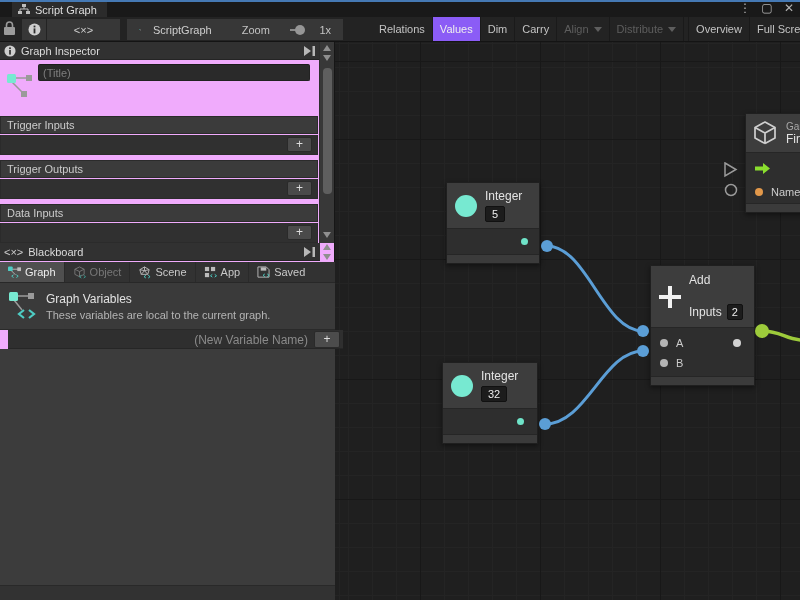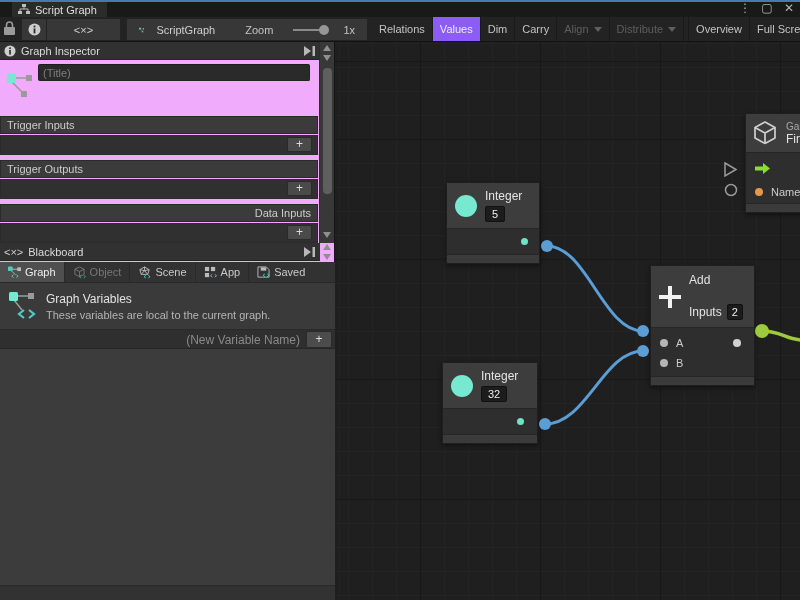--- a/index.html
+++ b/index.html
@@ -36,21 +36,21 @@
   .sec-h { position:absolute; left:0; width:318px; height:18px; background:#3b3b3b; border:1px solid #2b2b2b; display:flex; align-items:center; padding:0 6px; color:#cccccc; }
   .sec-b { position:absolute; left:0; width:318px; height:20px; background:#303030; border:1px solid #2b2b2b; border-top:none; }
   .plusbtn { position:absolute; right:5px; top:2px; width:25px; height:15px; background:#4a4a4a; border:1px solid #2a2a2a; border-radius:2px; color:#ddd; text-align:center; line-height:13px; font-size:12px; cursor:default; }
   .tabsrow { position:absolute; left:0; top:220px; width:335px; height:21px; background:#323232; border-bottom:1px solid #282828; display:flex; }
   .bb-tab { display:flex; align-items:center; gap:4px; padding:0 8px; border-right:1px solid #2a2a2a; color:#c9c9c9; }
   .bb-tab.active { background:#4f4f4f; color:#eee; }
   .bb-tab.disabled { color:#777; }
   .infobox { position:absolute; left:0; top:241px; width:335px; height:47px; background:#3a3a3a; border-bottom:1px solid #2a2a2a; display:flex; align-items:center; gap:10px; padding:0 8px; }
   .infobox .t1 { font-size:12px; color:#e2e2e2; margin-bottom:3px; }
   .infobox .t2 { font-size:11px; color:#b4b4b4; }
-  .newvar { position:absolute; left:0; top:288px; width:335px; height:19px; background:#2f2f2f; border-bottom:1px solid #262626; }
+  .newvar { position:absolute; left:8px; top:288px; width:335px; height:19px; background:#2f2f2f; border-bottom:1px solid #262626; }
   .newvar input { position:absolute; left:4px; top:1px; width:296px; height:17px; background:transparent; border:none; color:#cfcfcf; text-align:right; font-size:12px; outline:none; }
   .newvar input::placeholder { color:#8a8a8a; }
   .newvar .plusbtn { right:3px; top:1px; width:26px; height:17px; line-height:15px; background:#4c4c4c; }
   .filler { position:absolute; left:0; top:307px; width:335px; height:236px; background:#3c3c3c; }
   .p-footer { position:absolute; left:0; top:543px; width:335px; height:15px; background:#323232; border-top:1px solid #292929; }
 
   
   .scrollcol { position:absolute; right:0; top:0; width:15px; height:200px; background:#383838; border-left:1px solid #2e2e2e; }
   .thumb { position:absolute; left:3px; width:9px; border-radius:4px; background:#5f5f5f; }
   .arr { position:absolute; left:3px; width:0; height:0; border-left:4.5px solid transparent; border-right:4.5px solid transparent; }
@@ -117,21 +117,21 @@
     <div class="seg" style="left:22px; width:24px; justify-content:center;">
       <svg width="13" height="13" viewBox="0 0 13 13">
         <circle cx="6.5" cy="6.5" r="6" fill="#cfcfcf"></circle>
         <rect x="5.6" y="2.6" width="1.8" height="1.8" fill="#2d2d2d"></rect>
         <rect x="5.6" y="5.4" width="1.8" height="5" fill="#2d2d2d"></rect>
       </svg>
     </div>
     <div class="seg" style="left:47px; width:73px; justify-content:center; color:#cfcfcf;">
       <span>&lt;×&gt;</span>
     </div>
-    <div class="seg" style="left:127px; width:240px; padding:0 12px; gap:12px;">
+    <div class="seg" style="left:127px; width:216px; padding:0 12px; gap:12px;">
       <svg width="14" height="12" viewBox="0 0 14 12">
         <path d="M4 3 L11 3 M3 4 L8 9" stroke="#9a9a9a"></path>
         <rect x="0" y="0" width="5" height="5" rx="1" fill="#4ecdc4"></rect>
         <rect x="10" y="1" width="4" height="4" fill="#9a9a9a"></rect>
         <rect x="7" y="8" width="4" height="4" fill="#9a9a9a"></rect>
       </svg>
       <span style="color:#cfcfcf;">ScriptGraph</span>
       <span style="margin-left:18px; color:#c3c3c3;">Zoom</span>
       <div class="slider-track">
         <div class="slider-thumb"></div>
@@ -199,21 +199,21 @@
       </div>
     <div class="sec-b" style="top:93px;">
       <div class="plusbtn">+</div>
     </div>
     <div class="sec-h" style="top:118px;">
         <span>Trigger Outputs</span>
       </div>
     <div class="sec-b" style="top:137px;">
       <div class="plusbtn">+</div>
     </div>
-    <div class="sec-h" style="top:162px;justify-content:flex-end;">
+    <div class="sec-h" style="top:162px;">
         <span>Data Inputs</span>
       </div>
     <div class="sec-b" style="top:181px;">
       <div class="plusbtn">+</div>
     </div>
 
     <div class="scrollcol" style="top:0; height:201px;">
       <div class="arr up" style="top:3px;"></div>
       <div class="arr down" style="top:13px;"></div>
       <div class="thumb" style="top:26px; height:126px;"></div>

